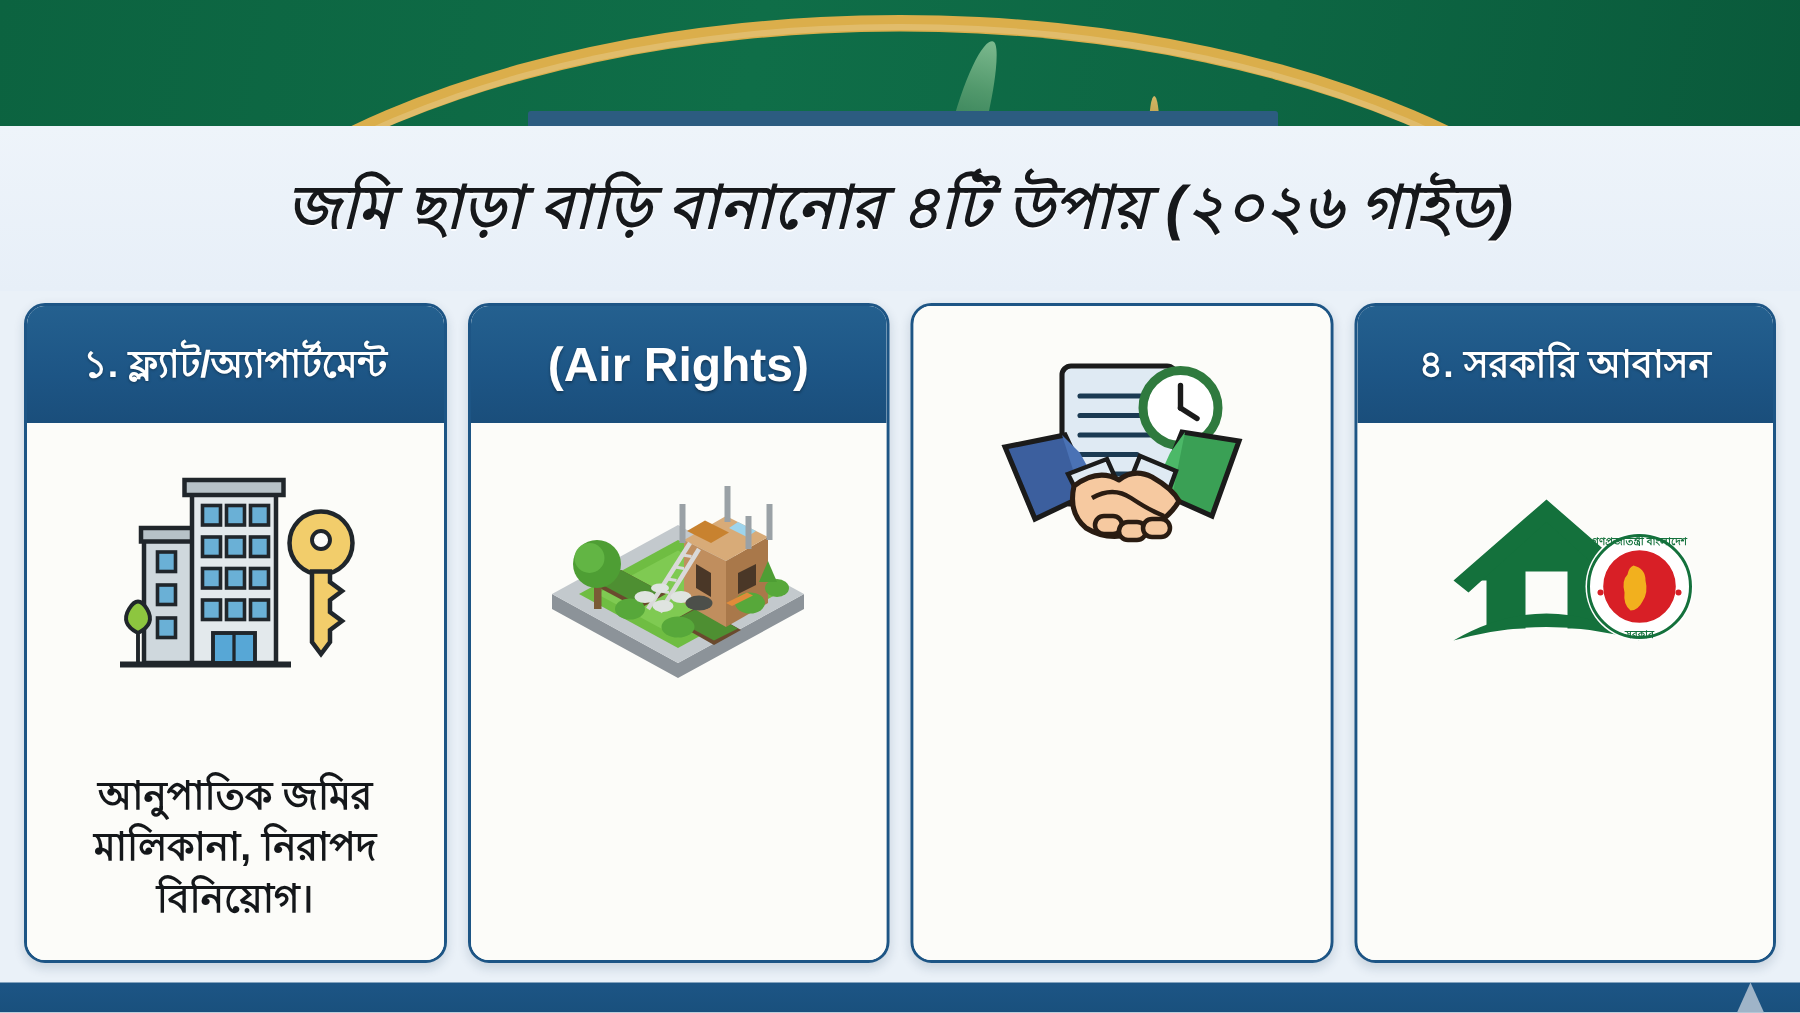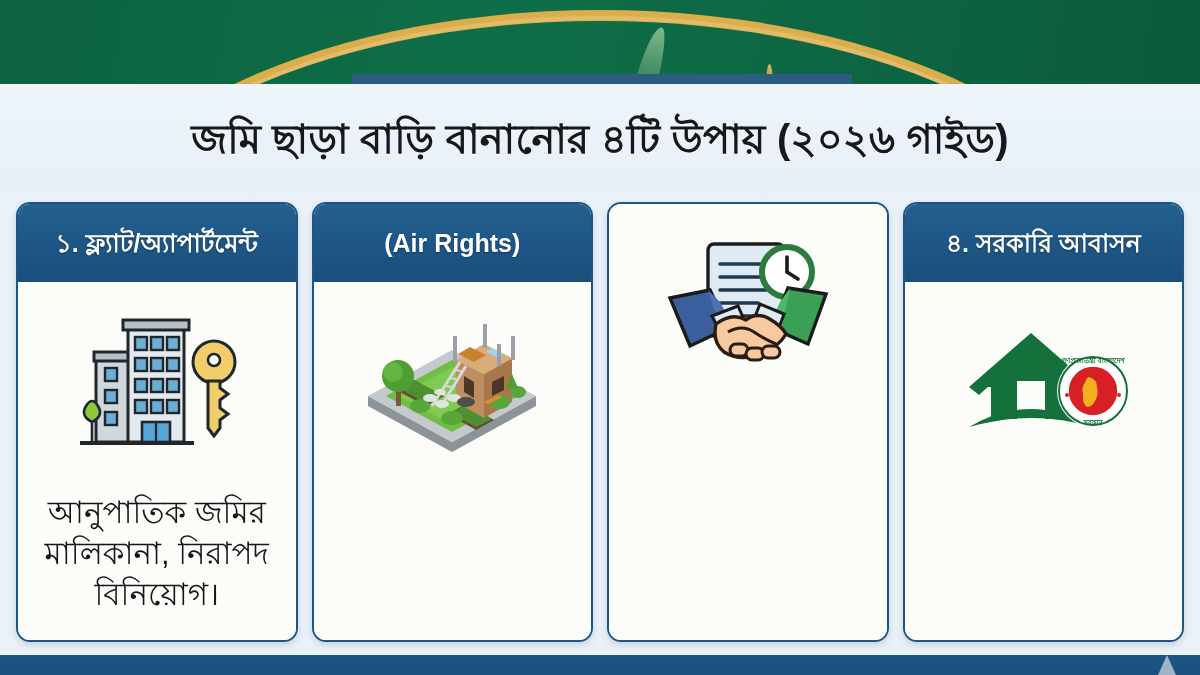--- a/index.html
+++ b/index.html
@@ -53,20 +53,21 @@
   
   .title-wrap {
     position:absolute; left:0; top:84px; width:1200px; height:110px;
     display:flex; align-items:center; justify-content:center;
     background:linear-gradient(180deg,#eef4fa 0%,#e7eff8 100%);
   }
   .title {
     font-size:40px; font-weight:bold; color:#16181b;
     letter-spacing:.2px; text-align:center; line-height:1.15;
     text-shadow:0 1px 0 rgba(255,255,255,.8);
+    font-style:italic;
   }
 
   
   .cards {
     position:absolute; left:0; top:202px; width:1200px; height:440px;
     display:flex; gap:14px; padding:0 16px;
   }
   .card {
     flex:1 1 0; position:relative;
     display:flex; flex-direction:column;
@@ -82,34 +83,34 @@
     display:flex; align-items:center; justify-content:center;
     text-align:center;
     padding:10px 8px;
     min-height:78px;
     border-radius:11px 11px 0 0;
   }
   .card-head-txt {
     font-size:25px; font-weight:bold; line-height:1.2;
     text-shadow:0 1px 2px rgba(0,0,0,.35);
   }
-  .card-head-sub { display:block; font-size:25px; font-weight:bold; }
+  .card-head-sub { display:block; font-size:32px; font-weight:bold; }
   .card-body {
     flex:1; display:flex; flex-direction:column;
     align-items:center; justify-content:space-between;
     padding:14px 10px 18px;
     background:#fcfcf9;
   }
   .icon-box {
     flex:0 0 auto; height:165px; width:100%;
     display:flex; align-items:center; justify-content:center;
     margin-top:6px;
   }
   .card-desc {
-    font-size:31px; font-weight:normal; color:#14171a;
+    font-size:26px; font-weight:bold; color:#14171a;
     text-align:center; line-height:1.32;
     padding:0 4px 6px;
   }
 
   
   .footer-bar {
     position:absolute; left:0; bottom:0; width:1200px; height:20px;
     background:linear-gradient(180deg,#1d5585 0%,#19507d 100%);
   }
   .footer-tri {

